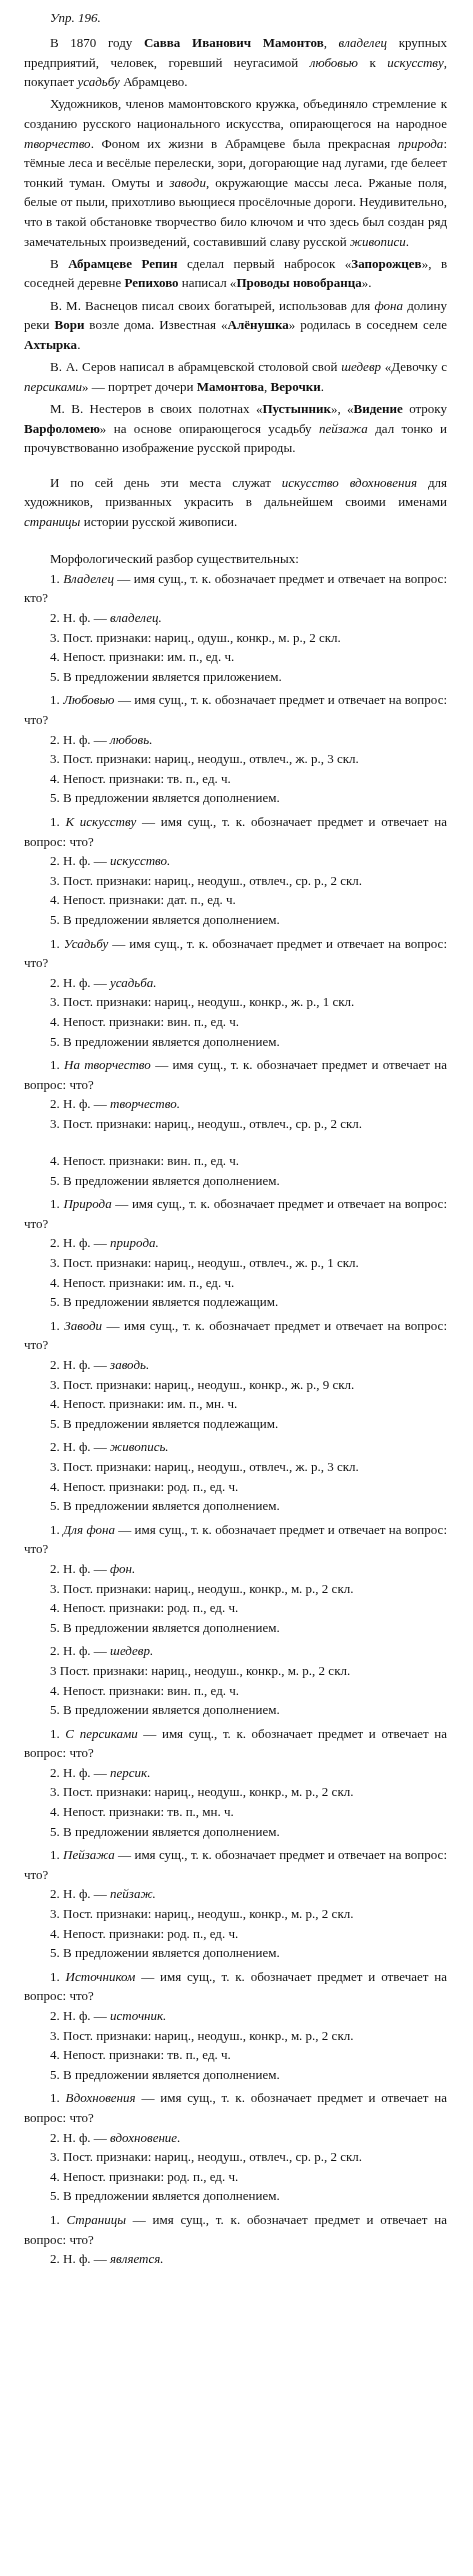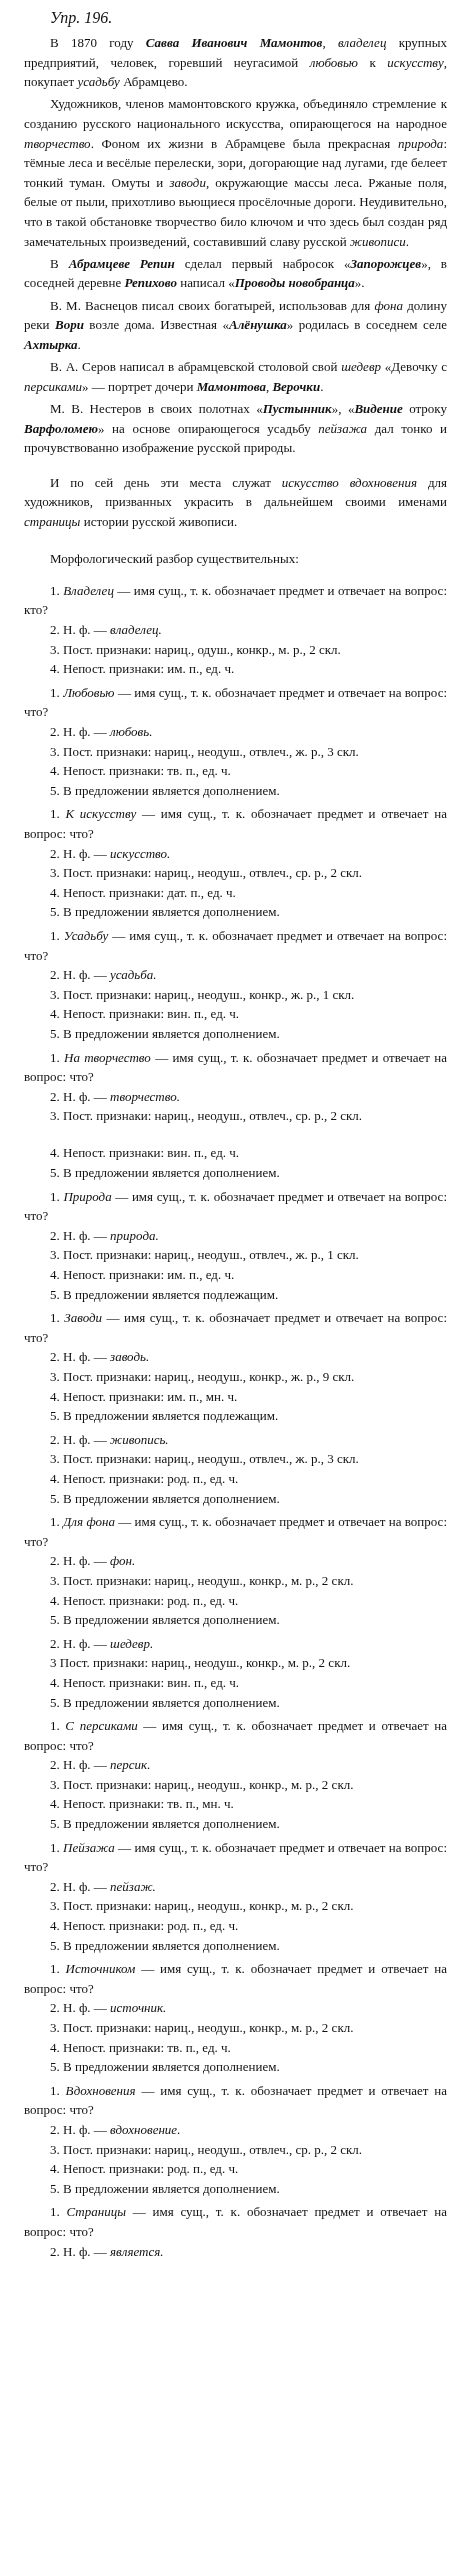--- a/index.html
+++ b/index.html
@@ -13,36 +13,36 @@
   }
   .page {
     padding: 8px 27px 20px 24px;
     box-sizing: border-box;
     width: 474px;
   }
   .title {
     font-style: italic;
     padding-left: 26px;
     margin: 0 0 5.4px 0;
-    font-size: 16px;
+    font-size: 13px;
   }
   .para {
     text-indent: 26px;
     text-align: justify;
     margin: 0 0 2.7px 0;
   }
   .para.gap { margin-top: 15px; }
   .heading {
     text-indent: 26px;
     margin: 17.6px 0 0 0;
   }
   .it { font-style: italic; }
-  .b { font-weight: bold; font-style: italic; }
+  .b { font-weight: bold; }
   .block { margin-top: 4px; }
-  .block.first { margin-top: 12px; }
+  .block.first { margin-top: 0; }
   .block .l1 {
     text-indent: 26px;
     text-align: justify;
     margin: 0;
   }
   .block .ln {
     padding-left: 26px;
     margin: 0;
   }
   .block .ln.extra { margin-top: 17.6px; }
@@ -64,20 +64,21 @@
   </div>
 
   <p class="heading">Морфологический разбор существительных:</p>
 
   <div id="analysis-list">
   <div class="block first">
     <p class="l1"><span>1. </span><span class="it">Владелец</span><span> — имя сущ., т. к. обозначает предмет и отвечает на вопрос: кто?</span></p>
     <p class="ln"><span>2. Н. ф. — </span><span class="it">владелец.</span></p>
     <p class="ln">3. Пост. признаки: нариц., одуш., конкр., м. р., 2 скл.</p>
     <p class="ln">4. Непост. признаки: им. п., ед. ч.</p>
+    <p class="ln">5. В предложении является приложением.</p>
   </div>
 
   <div class="block">
     <p class="l1"><span>1. </span><span class="it">Любовью</span><span> — имя сущ., т. к. обозначает предмет и отвечает на вопрос: что?</span></p>
     <p class="ln"><span>2. Н. ф. — </span><span class="it">любовь.</span></p>
     <p class="ln">3. Пост. признаки: нариц., неодуш., отвлеч., ж. р., 3 скл.</p>
     <p class="ln">4. Непост. признаки: тв. п., ед. ч.</p>
     <p class="ln">5. В предложении является дополнением.</p>
   </div>
 

